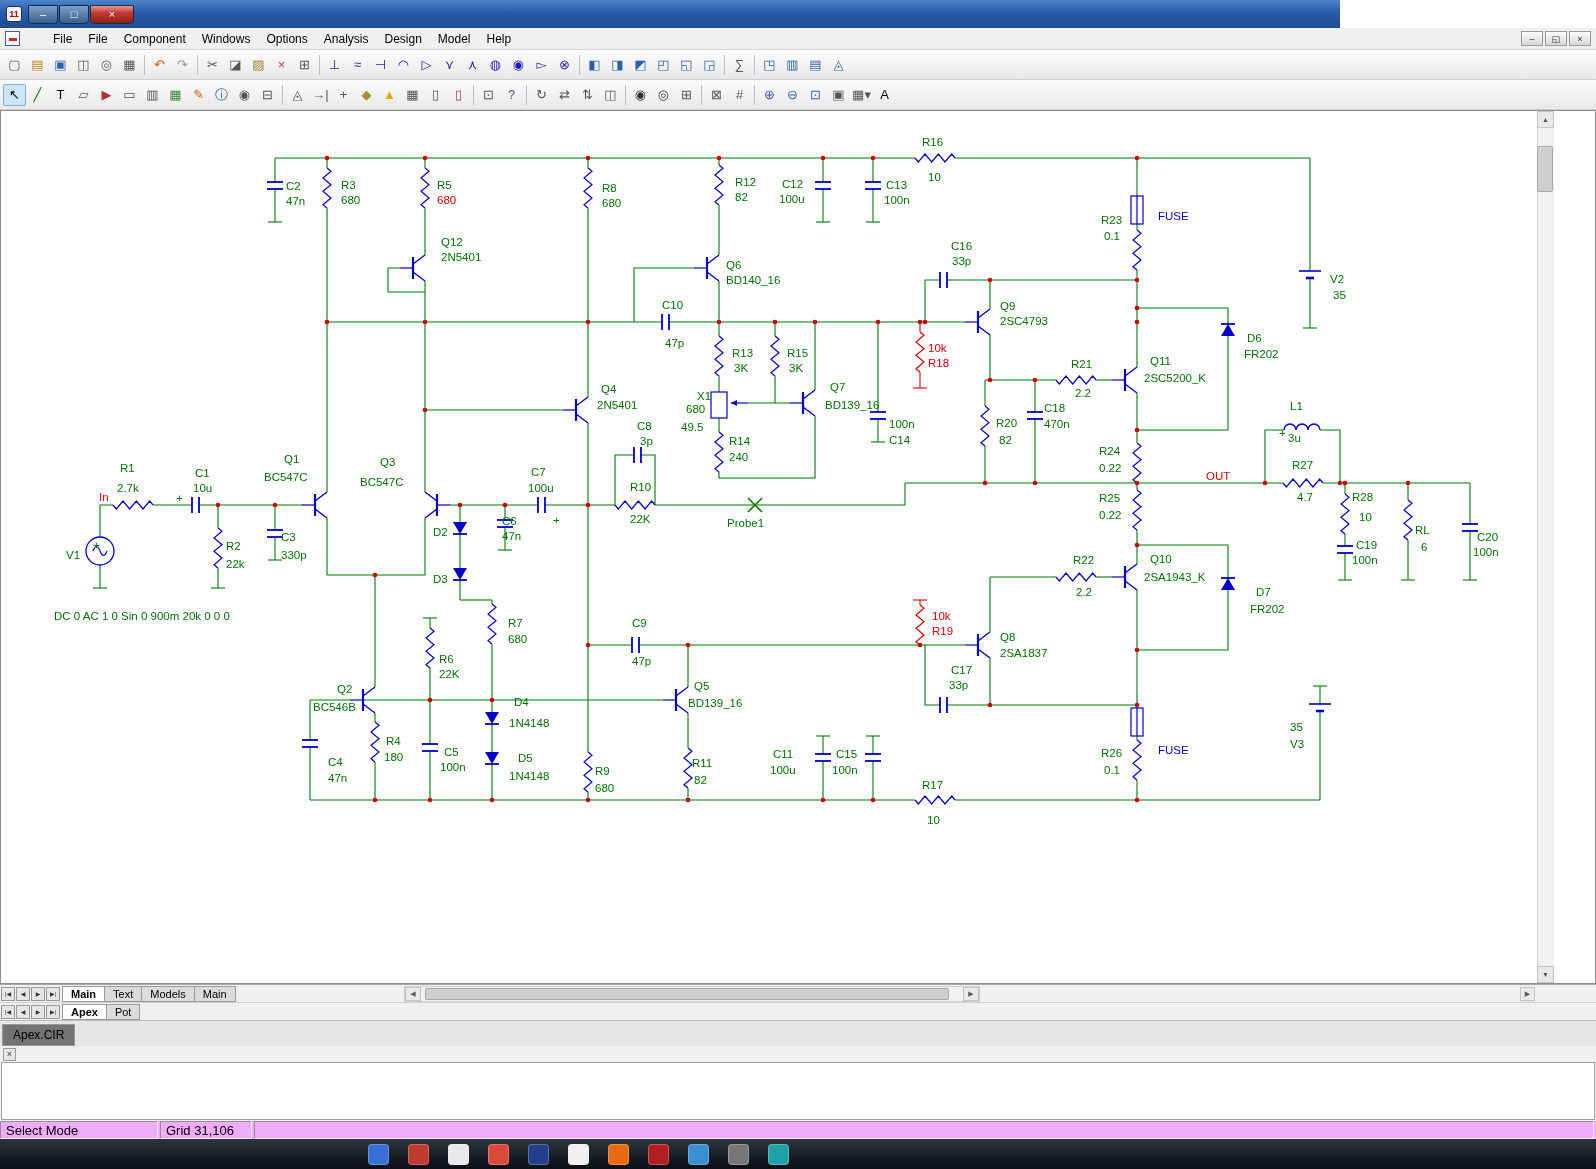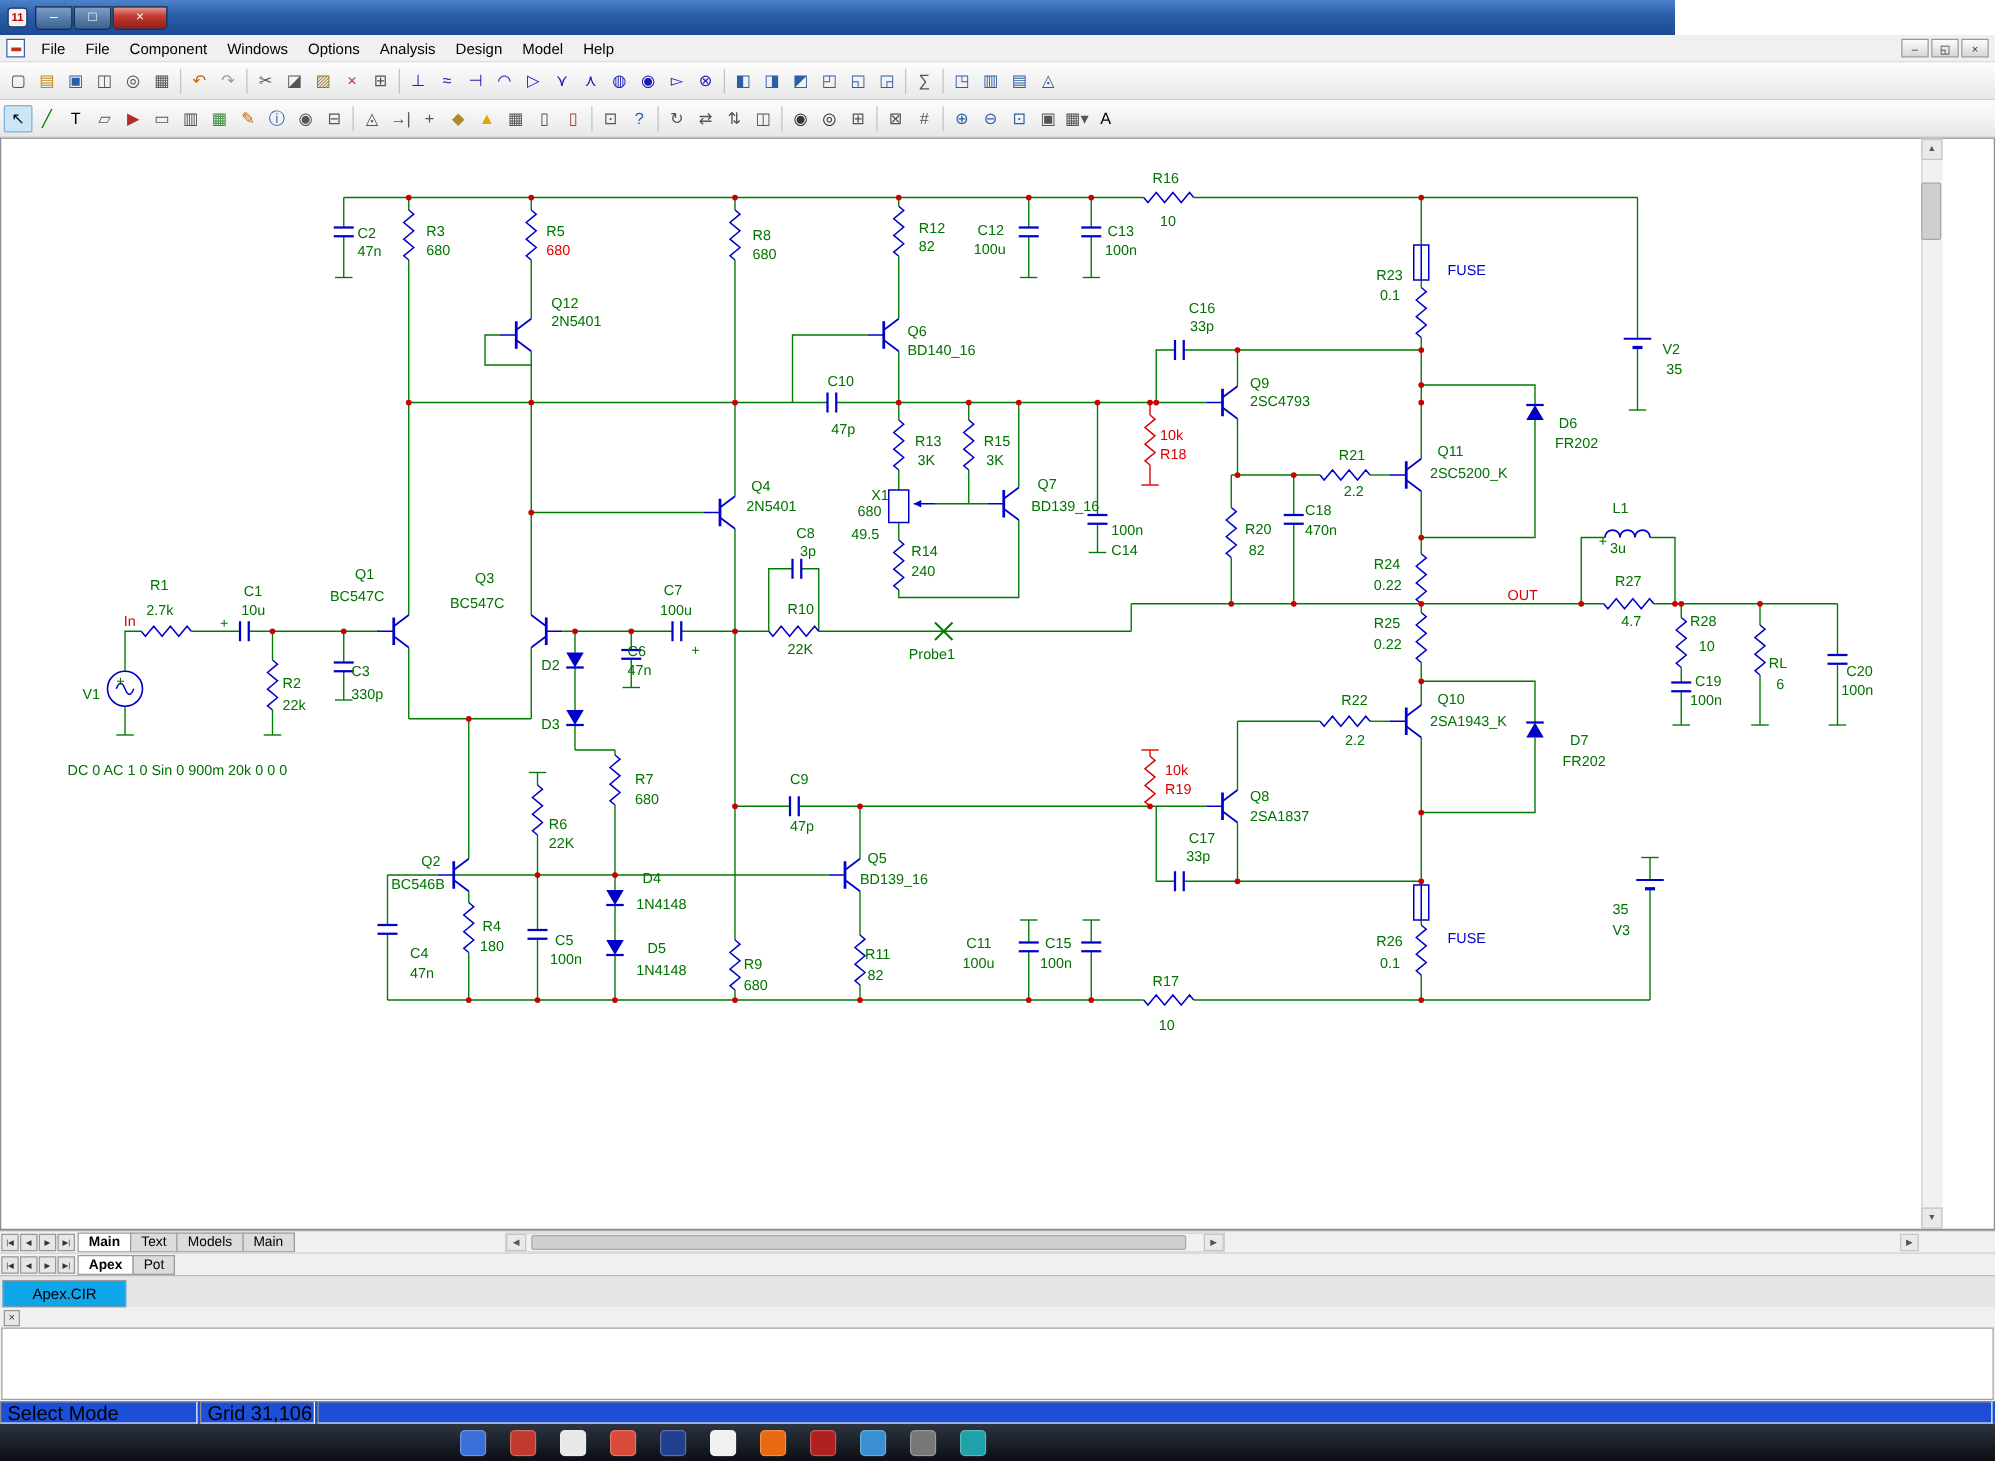--- a/index.html
+++ b/index.html
@@ -47,26 +47,26 @@
   #pagetabs{top:984px;border-top:1px solid #a8a8a8}
   #sheettabs{top:1002px;border-top:1px solid #d0d0d0}
   .navbtn{width:14px;height:14px;border:1px solid #999;background:#e6e6e6;font-size:6px;color:#333;
     display:flex;align-items:center;justify-content:center;margin-left:1px}
   .ptab{padding:1px 8px;border:1px solid #9a9a9a;background:#dcdcdc;margin-left:-1px;height:16px;display:flex;align-items:center}
   .ptab.sel{background:#ffffff;font-weight:bold}
   #hscroll{position:absolute;left:404px;top:1px;width:576px;height:16px;background:#f1f1f1;border:1px solid #d0d0d0}
   #hthumb{position:absolute;left:20px;top:1px;width:524px;height:12px;background:#cfcfcf;border:1px solid #a8a8a8;border-radius:2px}
   
   #filetabrow{position:absolute;left:0;top:1020px;width:1596px;height:26px;background:#e6e6e6;border-top:1px solid #bbb;z-index:7}
-  #filetab{position:absolute;left:2px;top:3px;padding:3px 23px;background:#0ea5e9;border:1px solid #999;font-size:12px}
+  #filetab{position:absolute;left:2px;top:3px;padding:3px 10px;background:#737373;border:1px solid #999;font-size:12px}
   #panel{position:absolute;left:0;top:1046px;width:1596px;height:75px;background:#f0f0f0;z-index:7}
   #panel-close{position:absolute;left:3px;top:2px;width:13px;height:13px;border:1px solid #999;background:#e8e8e8;
     font-size:9px;line-height:11px;text-align:center;color:#333}
   #panel-body{position:absolute;left:1px;top:16px;width:1594px;height:58px;background:#fff;border:1px solid #a0a0a0}
-  #statusbar{position:absolute;left:0;top:1121px;width:1596px;height:18px;background:#1d4ed8;display:flex;font-size:16px;z-index:7}
+  #statusbar{position:absolute;left:0;top:1121px;width:1596px;height:18px;background:#f0abfc;display:flex;font-size:13px;z-index:7}
   .status-cell{border:1px solid;border-color:#8f8f8f #fdfdfd #fdfdfd #8f8f8f;padding:1px 5px;margin-right:2px;
     white-space:nowrap;overflow:hidden}
   
   #taskbar{position:absolute;left:0;top:1139px;width:1596px;height:30px;
     background:linear-gradient(#2e3540,#141920 70%,#0c0f14);display:flex;align-items:center;gap:19px;padding-left:368px;z-index:8}
   .task-icon{width:21px;height:21px;border-radius:4px;border:1px solid rgba(255,255,255,.25)}
   
   .w{stroke:#007a00;stroke-width:1.1;fill:none}
   .wr{stroke:#dc0000;stroke-width:1.1;fill:none}
   text.lg{fill:#007300;font-size:11.5px}
@@ -80,21 +80,21 @@
   <div id="title-icon">11</div>
   <div class="win-btns">
     <div class="win-btn">–</div>
     <div class="win-btn">□</div>
     <div class="win-btn close">×</div>
   </div>
 </div>
 
 <div id="menubar">
   <div id="menu-doc-icon"></div>
-  <div id="menu-items" style="display: flex;">
+  <div id="menu-items" style="display: flex; margin-left: 20px;">
       <div class="menu-item">File</div>
       <div class="menu-item">File</div>
       <div class="menu-item">Component</div>
       <div class="menu-item">Windows</div>
       <div class="menu-item">Options</div>
       <div class="menu-item">Analysis</div>
       <div class="menu-item">Design</div>
       <div class="menu-item">Model</div>
       <div class="menu-item">Help</div>
     </div>

